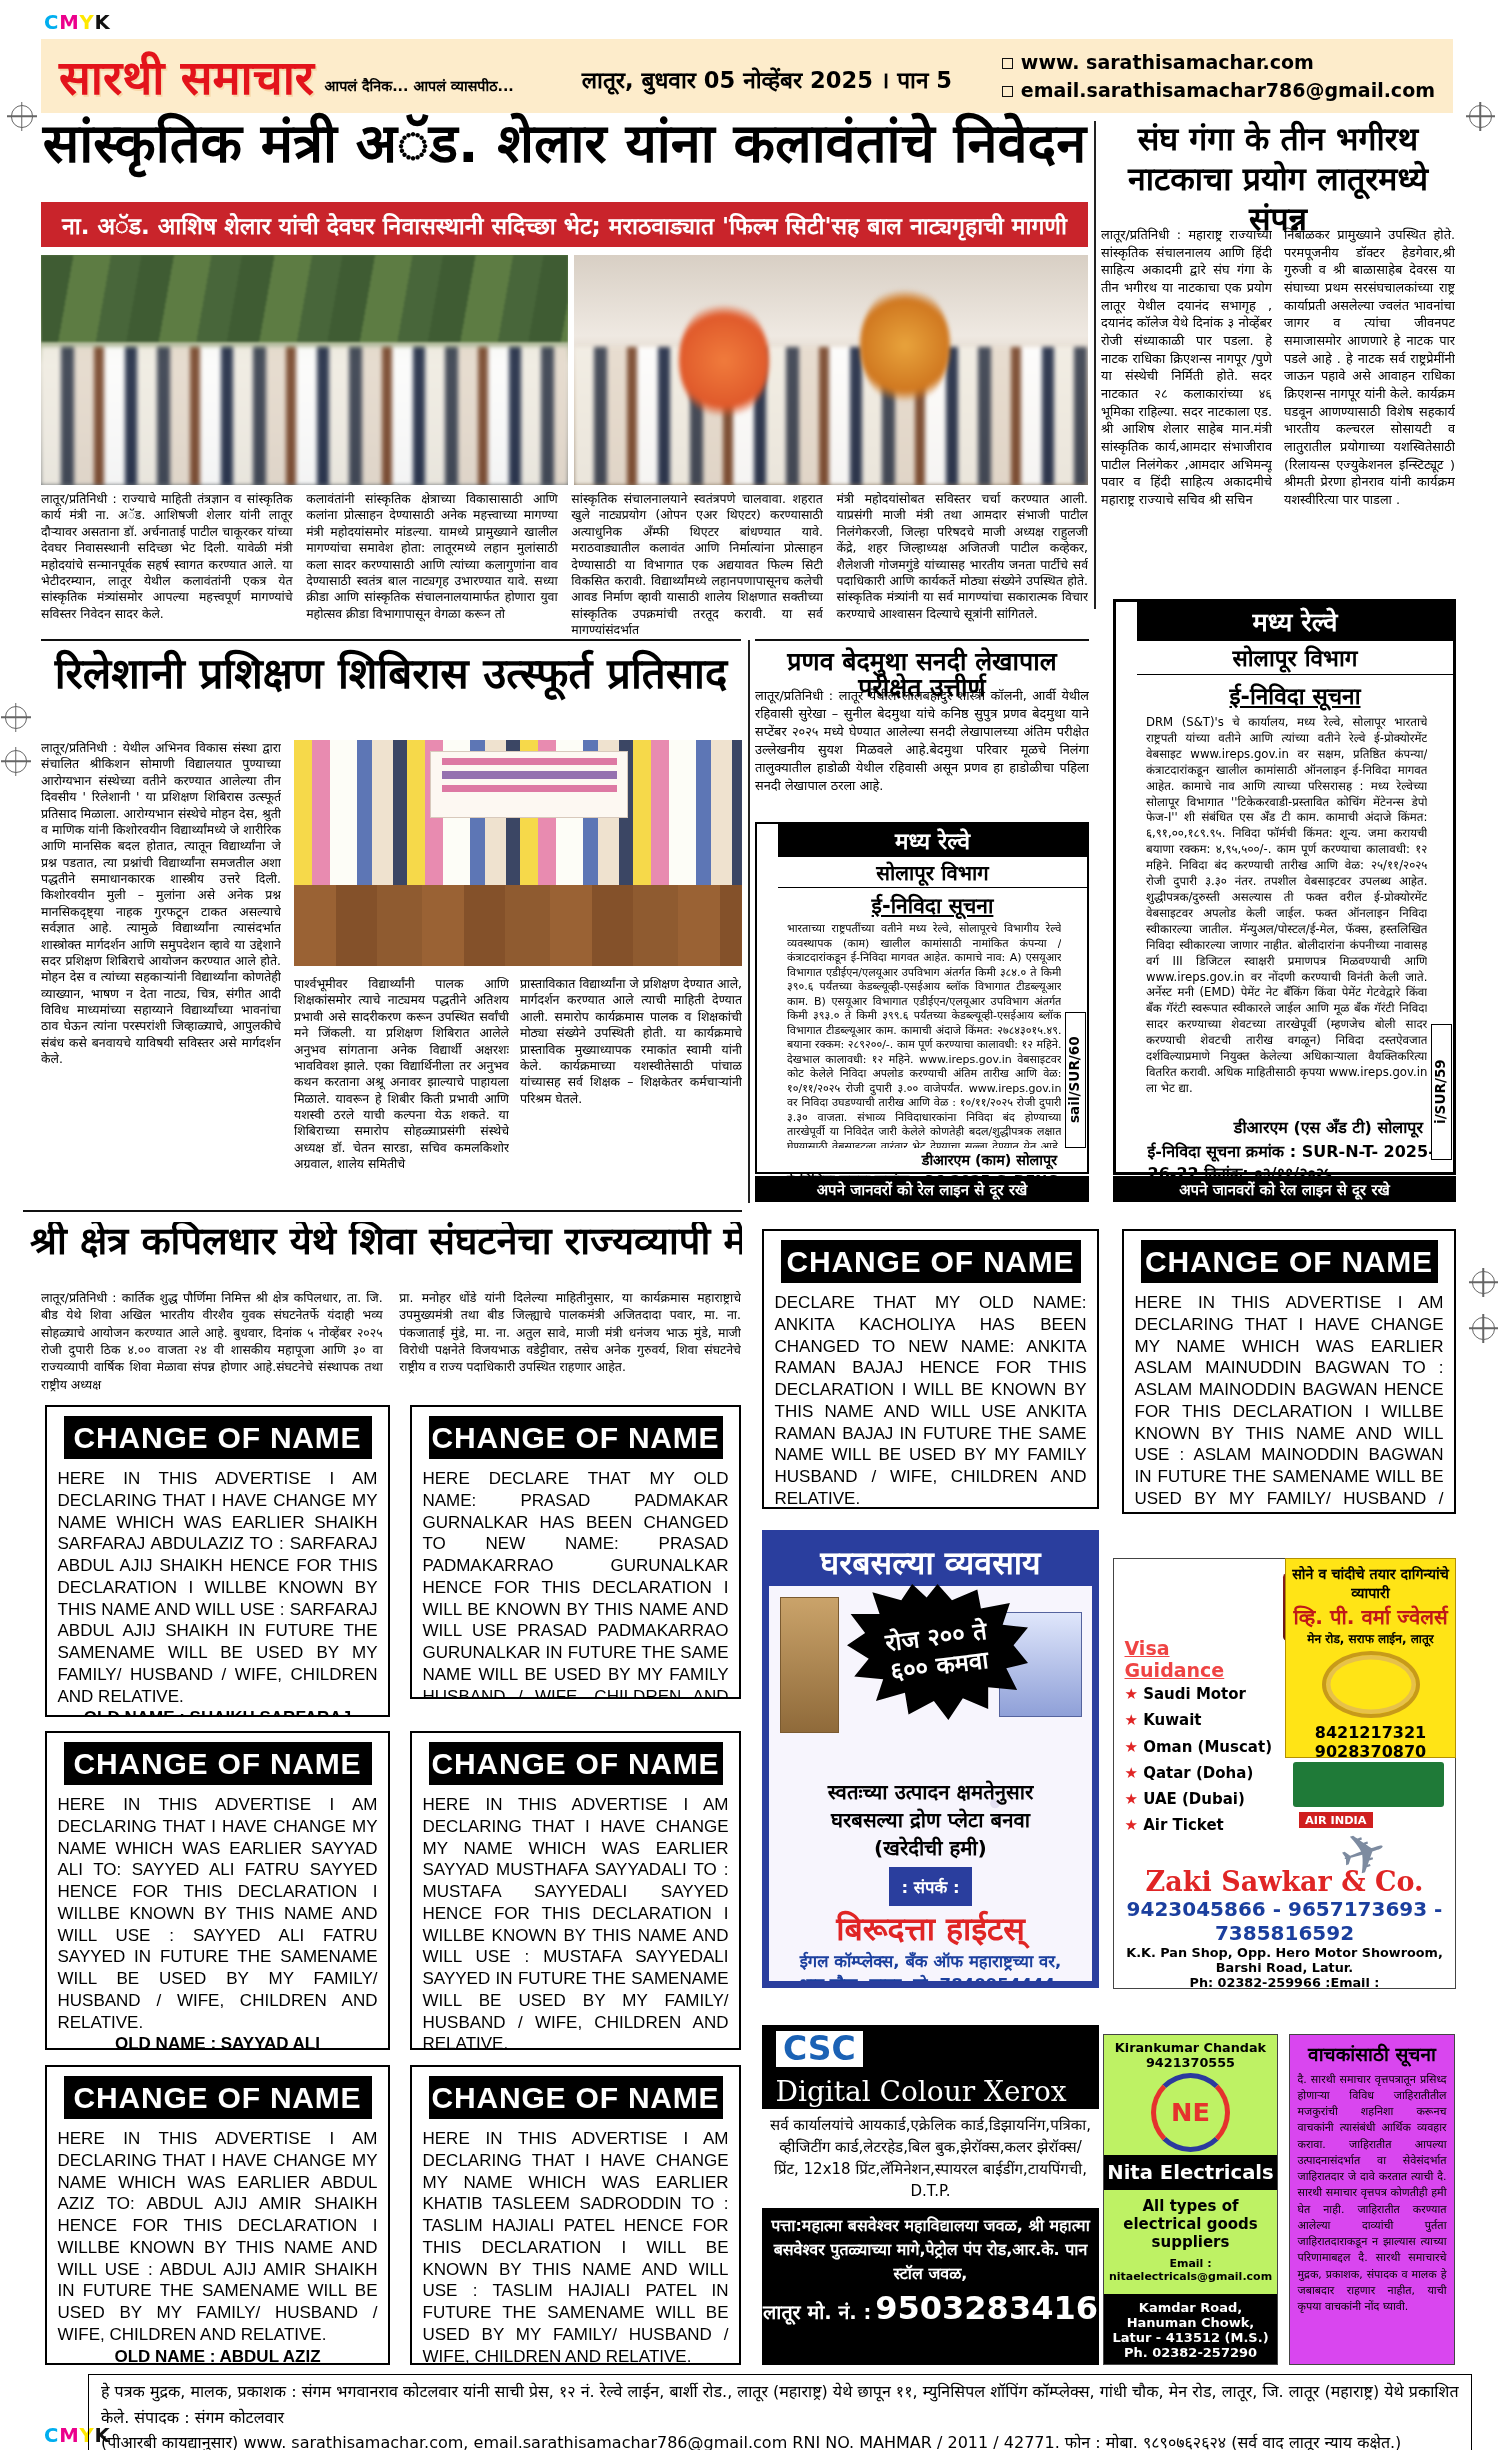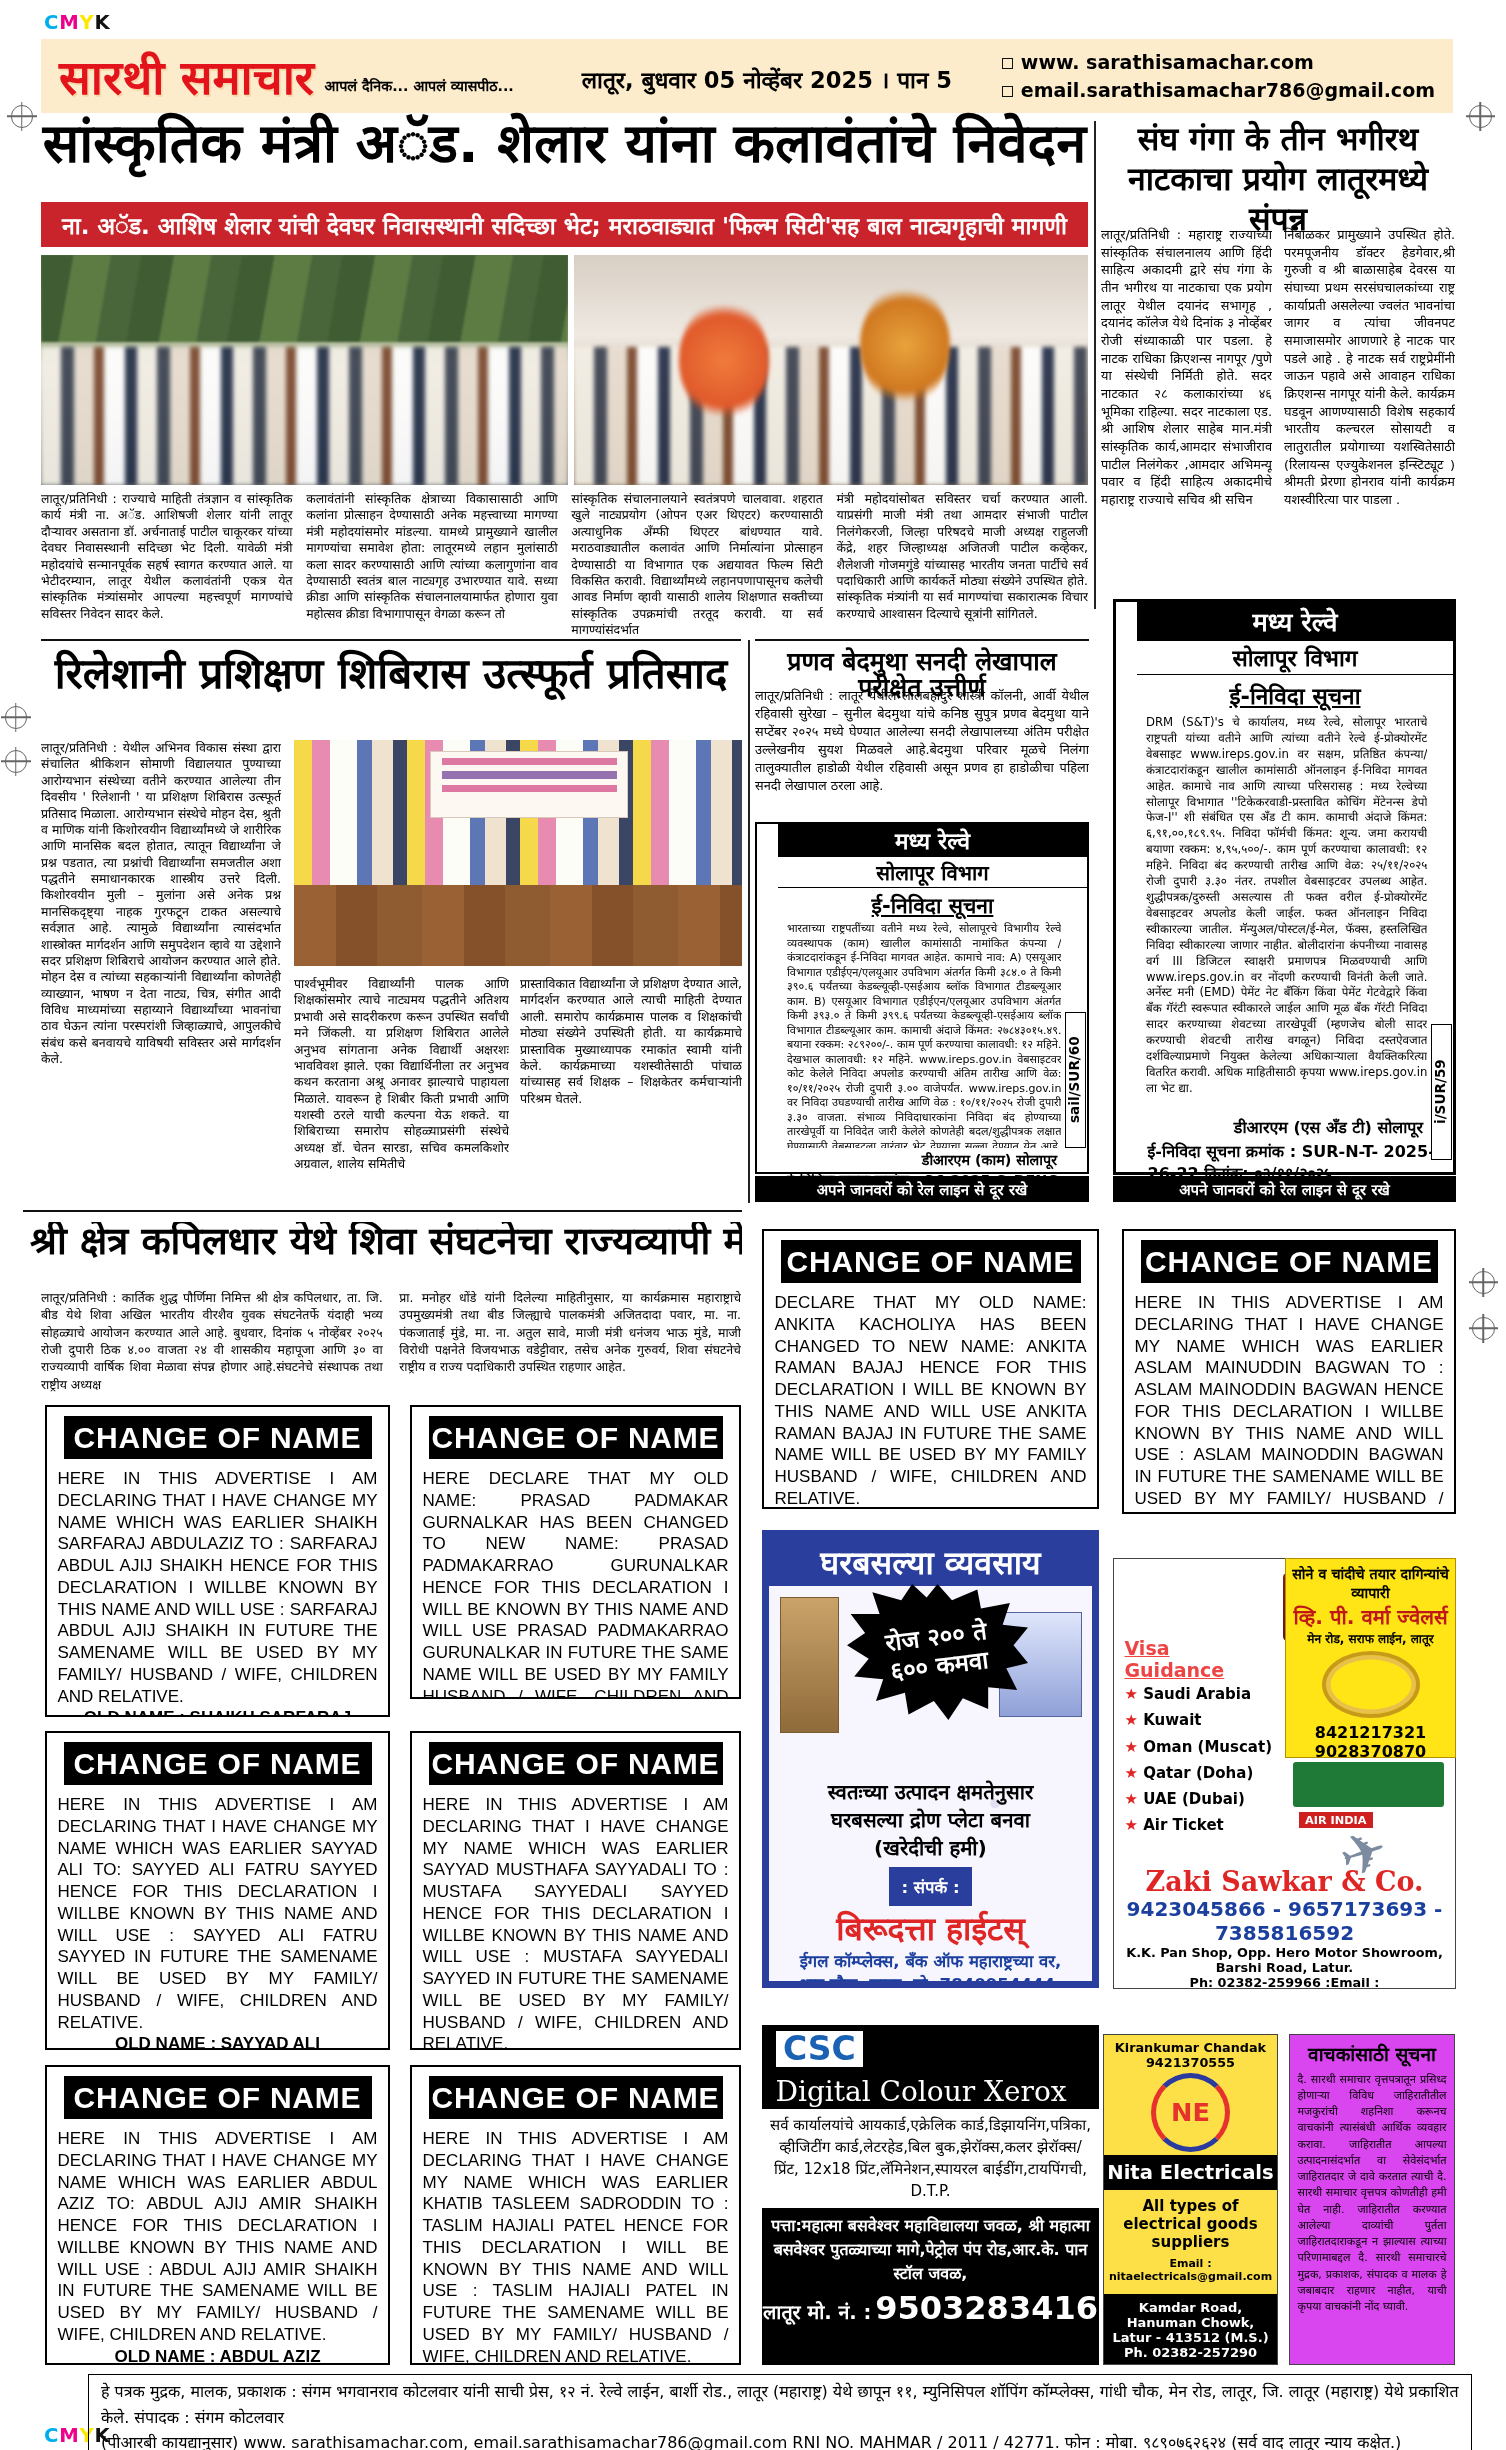--- a/index.html
+++ b/index.html
@@ -78,21 +78,21 @@
   
   .amad{background:#000;color:#fff;}
   .amad .am{font-family:"DejaVu Serif",serif;font-size:113px;font-weight:bold;line-height:.9;}
   .cscbox{background:#fff;color:#1b62b5;font-weight:900;font-size:33px;padding:0 7.5px;display:inline-block;line-height:1.1;}
   .amad .white{background:#fff;color:#000;}
 
   
   .verma{background:#ffe416;border:1.5px solid #b49000;}
   .zaki{background:#fff;border:1.5px solid #444;}
   .star{color:#e02525;}
-  .nita{background:#fde047;border:1.5px solid #444;}
+  .nita{background:#bef264;border:1.5px solid #444;}
   .nita .band{background:#000;color:#fff;text-align:center;}
   .nelogo{width:69px;height:69px;border-radius:50%;border:5.3px solid #e5322d;border-top-color:#2b3a9e;border-bottom-color:#2b3a9e;
     display:flex;align-items:center;justify-content:center;font-weight:900;font-size:25.6px;color:#e5322d;margin:3px auto;}
   .vachak{background:#d946ef;border:1.5px solid #444;}
 
   .footer{border:1.5px solid #000;font-size:16px;line-height:1.6;padding:4.5px 12px;display:flex;flex-direction:column;justify-content:center;}
 </style>
 </head>
 <body>
 
@@ -278,21 +278,21 @@
     <div class="ctr" style="padding-top:3px;">
       <span style="font-size:19.6px;font-weight:bold;">लातूर मो. नं. :</span>
       <span style="font-size:32px;font-weight:900;">9503283416</span>
     </div>
   </div>
 
   <div class="abs zaki ovh" style="left:1113px;top:1558px;width:343px;height:431px;">
     <div class="abs" style="left:10.5px;top:78px;width:151px;">
       <div style="color:#ef4444;font-weight:bold;font-size:19px;text-decoration:underline;">Visa Guidance</div>
       <div style="font-size:15px;font-weight:bold;line-height:1.75;">
-        <div><span class="star">★</span> <span>Saudi Arabia</span></div>
+        <div><span class="star">★</span> <span>Saudi Motor</span></div>
         <div><span class="star">★</span> <span>Kuwait</span></div>
         <div><span class="star">★</span> <span>Oman (Muscat)</span></div>
         <div><span class="star">★</span> <span>Qatar (Doha)</span></div>
         <div><span class="star">★</span> <span>UAE (Dubai)</span></div>
         <div><span class="star">★</span> <span>Air Ticket</span></div>
       </div>
     </div>
     <div class="abs" style="left:169px;top:13.6px;width:53px;height:68px;background:linear-gradient(160deg,#8a1f1f,#5b1414);border-radius:4.5px;"></div>
     <div class="abs" style="left:190px;top:30px;width:53px;height:68px;background:linear-gradient(160deg,#1f4d8a,#12305b);border-radius:4.5px;"></div>
     <div class="abs" style="left:179px;top:203px;width:151px;height:45px;background:#1f7a38;border-radius:3px;"></div>

